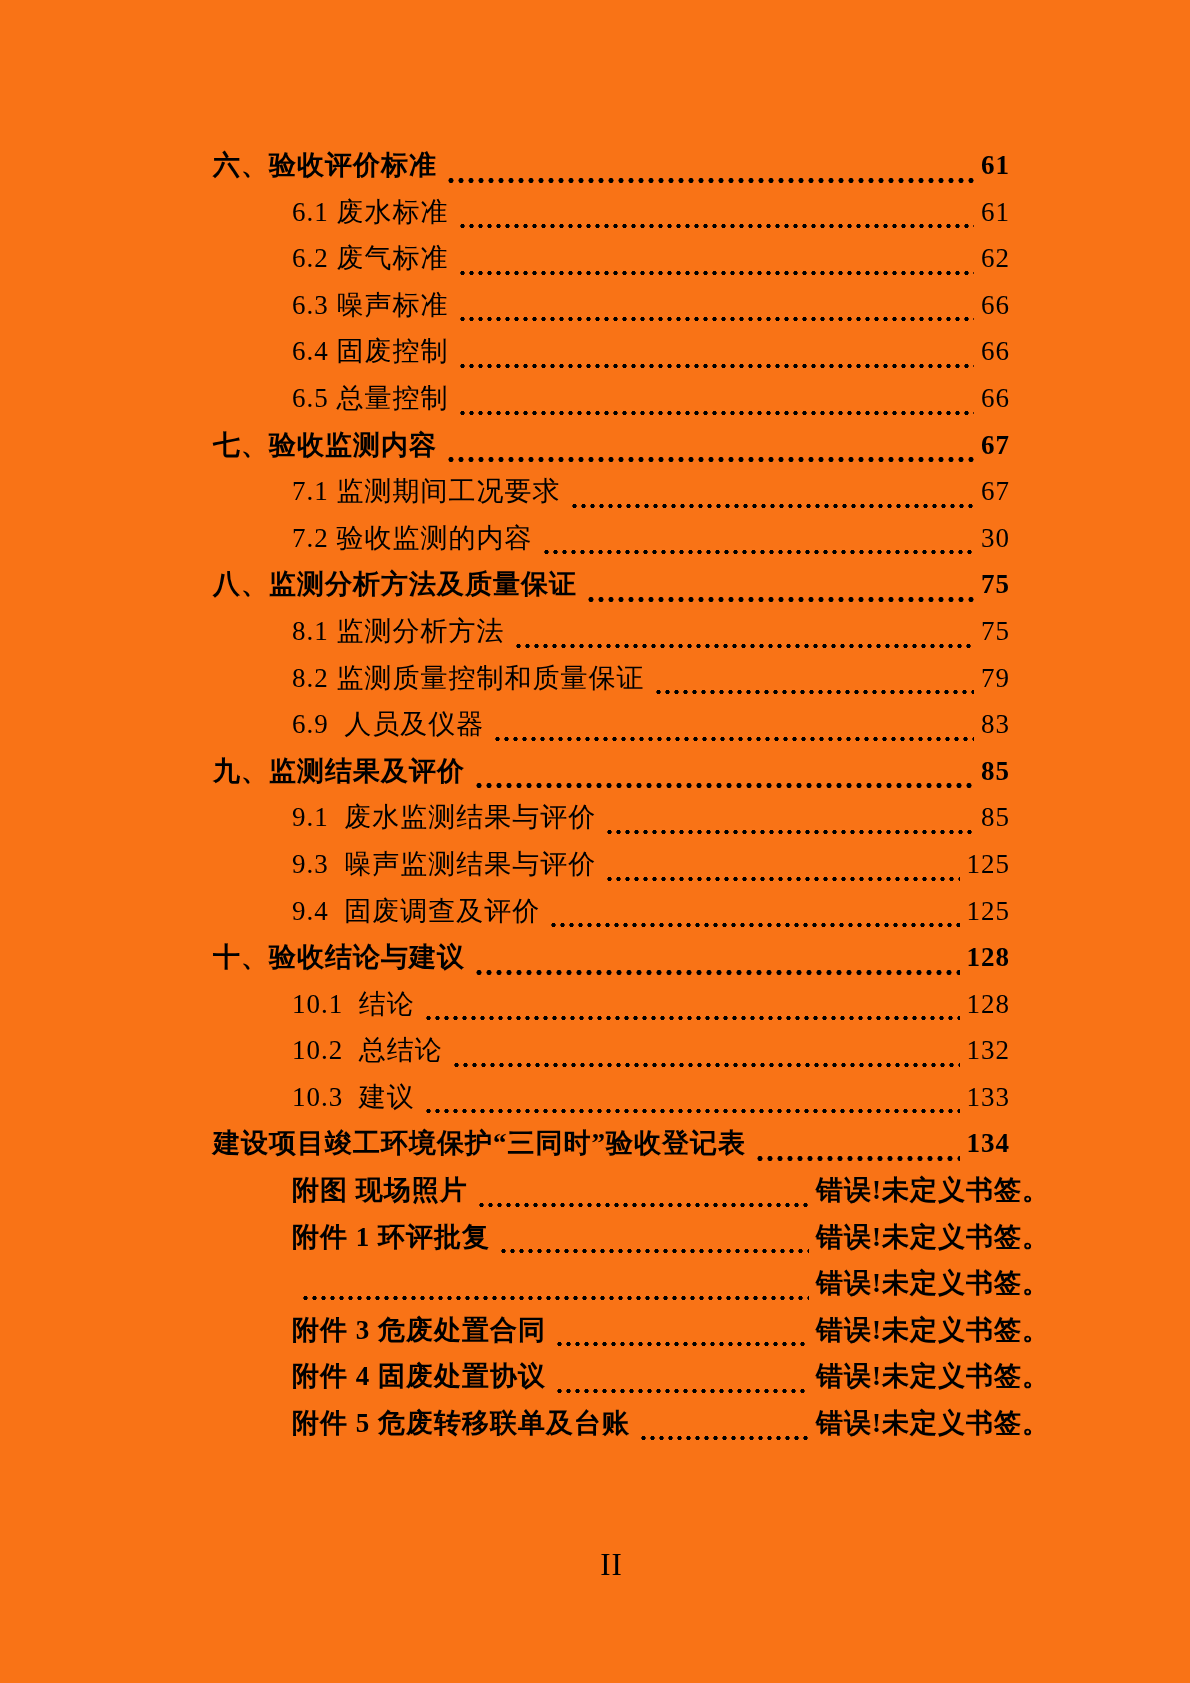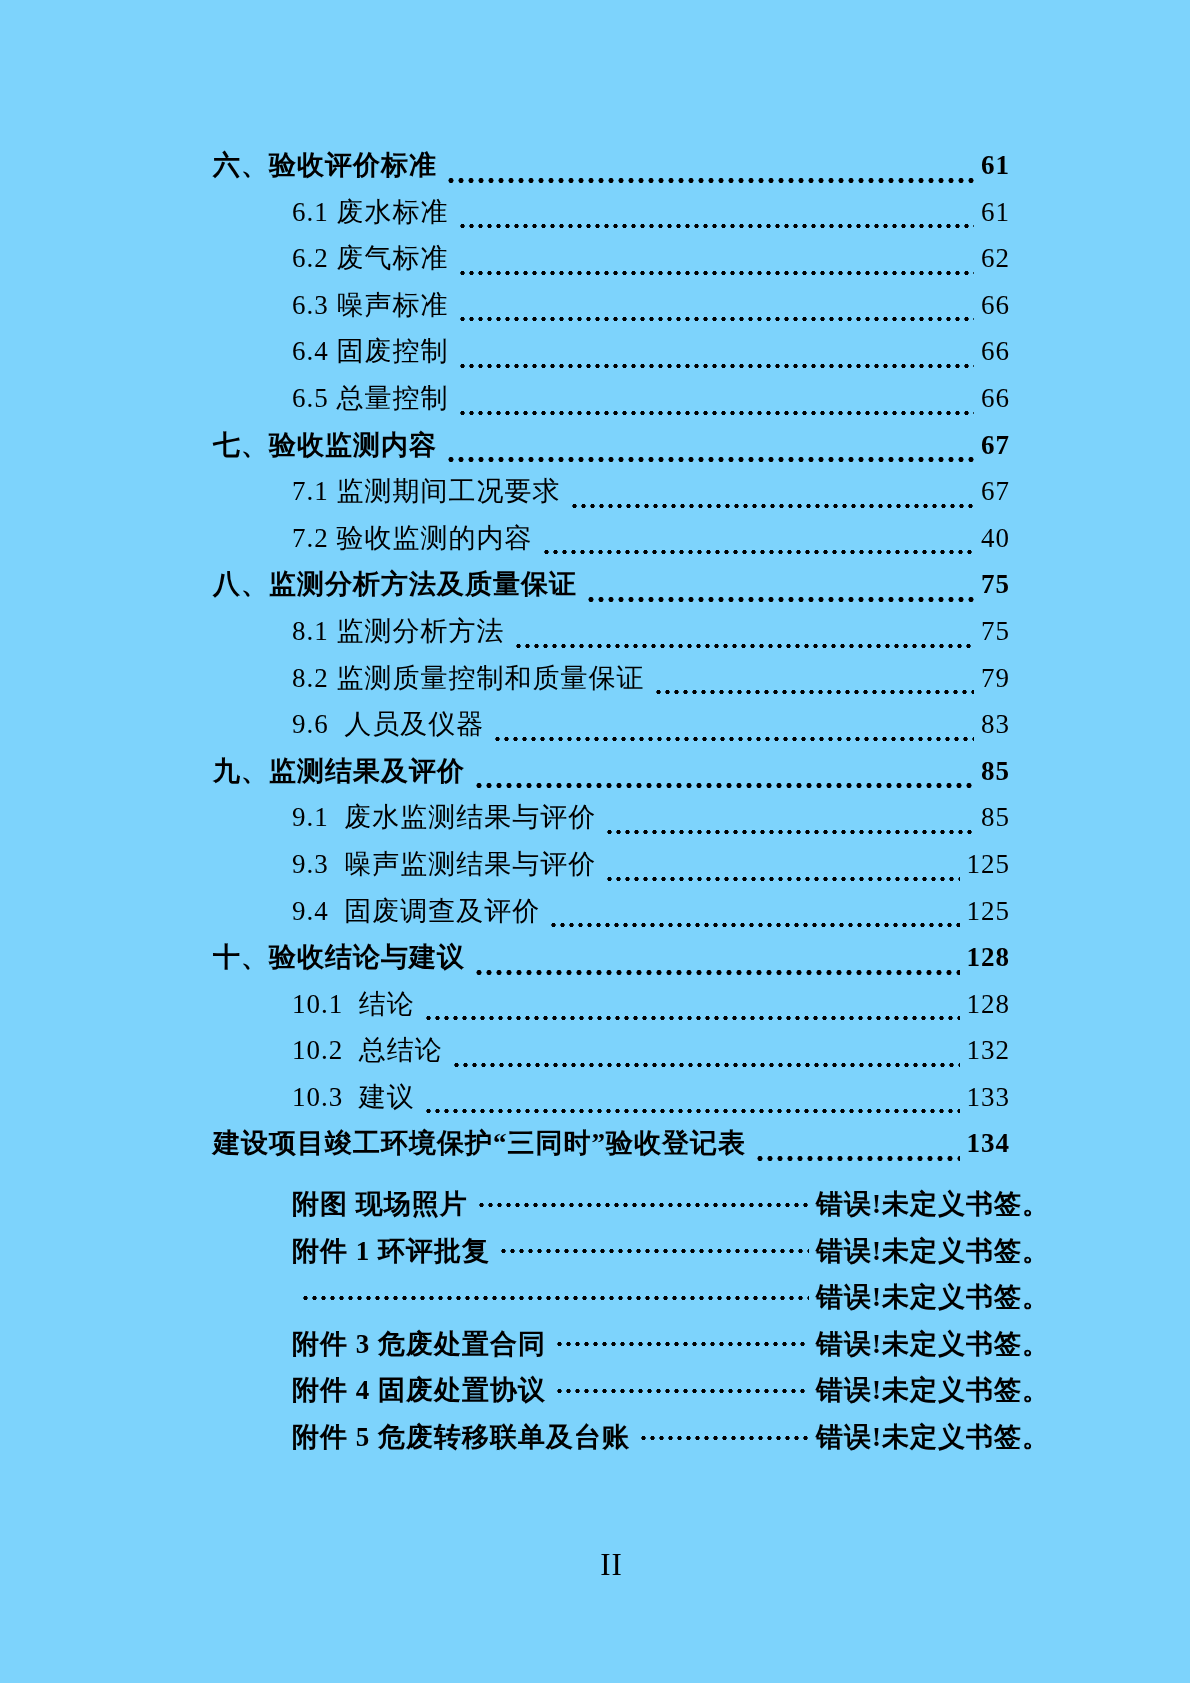--- a/index.html
+++ b/index.html
@@ -1,21 +1,21 @@
 <!DOCTYPE html>
 <html><head>
 <meta charset="utf-8">
 <style>
   * { margin: 0; padding: 0; box-sizing: border-box; }
   html, body { background: #ffffff; }
   .page {
     position: relative;
     width: 1190px;
     height: 1683px;
-    background: #7dd3fc;
+    background: #f97316;
     color: #000000;
     font-family: "Liberation Serif", "DejaVu Serif", serif;
     overflow: hidden;
   }
   .toc {
     position: absolute;
     left: 213px;
     top: 147px;
     right: 180px; 
   }
@@ -39,21 +39,21 @@
     background-repeat: repeat-x;
     background-position: left center;
   }
   .row.bold .leader {
     background-image: radial-gradient(circle, #000 2.3px, rgba(0,0,0,0) 2.8px);
     background-size: 10px 7px;
     height: 7px;
     margin-bottom: 10px;
   }
   .row.err .label { font-weight: bold; }
-  .row.err .pagenum { font-weight: bold; margin-right: -40px; margin-top: 14px; }
+  .row.err .pagenum { font-weight: bold; margin-right: -40px; }
   .pagenum { flex: 0 0 auto; }
   .footer {
     position: absolute;
     left: 213px;
     width: 797px;
     top: 1547px;
     text-align: center;
     font-size: 31px;
     letter-spacing: 1px;
   }
@@ -64,25 +64,25 @@
 <div class="page">
   <div class="toc" id="toc">
       <div class="row lvl1 bold"><span class="label">六、验收评价标准</span><span class="leader"></span><span class="pagenum">61</span></div>
       <div class="row lvl2"><span class="label">6.1 废水标准</span><span class="leader"></span><span class="pagenum">61</span></div>
       <div class="row lvl2"><span class="label">6.2 废气标准</span><span class="leader"></span><span class="pagenum">62</span></div>
       <div class="row lvl2"><span class="label">6.3 噪声标准</span><span class="leader"></span><span class="pagenum">66</span></div>
       <div class="row lvl2"><span class="label">6.4 固废控制</span><span class="leader"></span><span class="pagenum">66</span></div>
       <div class="row lvl2"><span class="label">6.5 总量控制</span><span class="leader"></span><span class="pagenum">66</span></div>
       <div class="row lvl1 bold"><span class="label">七、验收监测内容</span><span class="leader"></span><span class="pagenum">67</span></div>
       <div class="row lvl2"><span class="label">7.1 监测期间工况要求</span><span class="leader"></span><span class="pagenum">67</span></div>
-      <div class="row lvl2"><span class="label">7.2 验收监测的内容</span><span class="leader"></span><span class="pagenum">40</span></div>
+      <div class="row lvl2"><span class="label">7.2 验收监测的内容</span><span class="leader"></span><span class="pagenum">30</span></div>
       <div class="row lvl1 bold"><span class="label">八、监测分析方法及质量保证</span><span class="leader"></span><span class="pagenum">75</span></div>
       <div class="row lvl2"><span class="label">8.1 监测分析方法</span><span class="leader"></span><span class="pagenum">75</span></div>
       <div class="row lvl2"><span class="label">8.2 监测质量控制和质量保证</span><span class="leader"></span><span class="pagenum">79</span></div>
-      <div class="row lvl2"><span class="label">9.6  人员及仪器</span><span class="leader"></span><span class="pagenum">83</span></div>
+      <div class="row lvl2"><span class="label">6.9  人员及仪器</span><span class="leader"></span><span class="pagenum">83</span></div>
       <div class="row lvl1 bold"><span class="label">九、监测结果及评价</span><span class="leader"></span><span class="pagenum">85</span></div>
       <div class="row lvl2"><span class="label">9.1  废水监测结果与评价</span><span class="leader"></span><span class="pagenum">85</span></div>
       <div class="row lvl2"><span class="label">9.3  噪声监测结果与评价</span><span class="leader"></span><span class="pagenum">125</span></div>
       <div class="row lvl2"><span class="label">9.4  固废调查及评价</span><span class="leader"></span><span class="pagenum">125</span></div>
       <div class="row lvl1 bold"><span class="label">十、验收结论与建议</span><span class="leader"></span><span class="pagenum">128</span></div>
       <div class="row lvl2"><span class="label">10.1  结论</span><span class="leader"></span><span class="pagenum">128</span></div>
       <div class="row lvl2"><span class="label">10.2  总结论</span><span class="leader"></span><span class="pagenum">132</span></div>
       <div class="row lvl2"><span class="label">10.3  建议</span><span class="leader"></span><span class="pagenum">133</span></div>
       <div class="row lvl1 bold"><span class="label">建设项目竣工环境保护“三同时”验收登记表</span><span class="leader"></span><span class="pagenum">134</span></div>
       <div class="row lvl2 err"><span class="label">附图 现场照片</span><span class="leader"></span><span class="pagenum">错误!未定义书签。</span></div>

